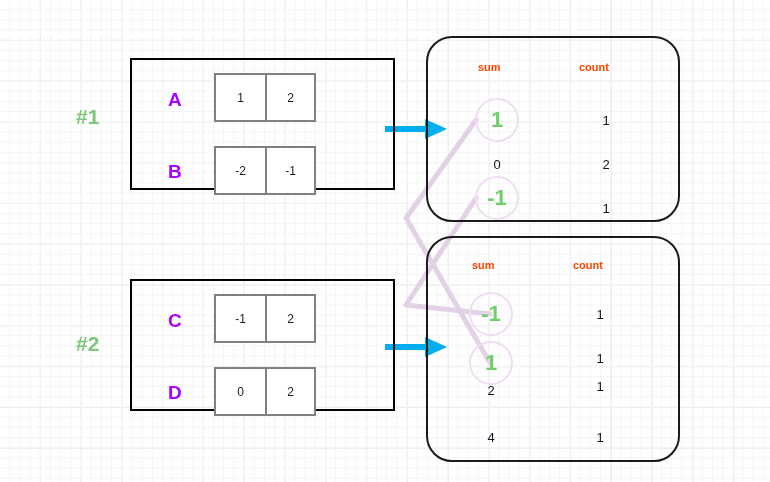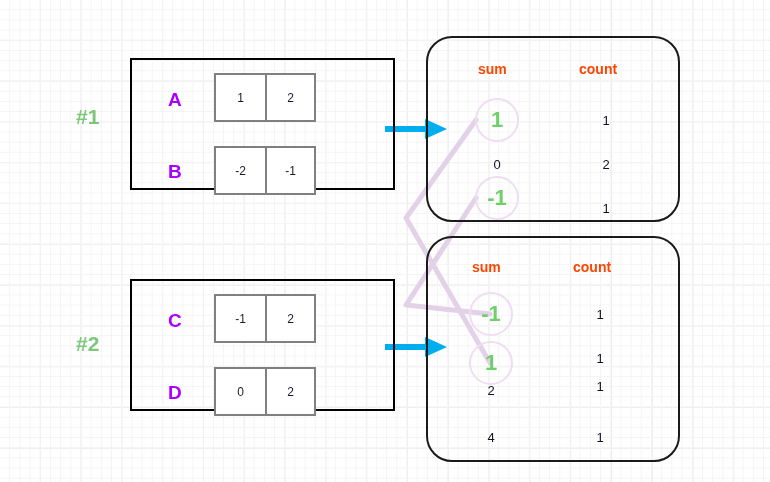--- a/index.html
+++ b/index.html
@@ -58,21 +58,21 @@
   .rbox{
     position:absolute;
     border:2px solid #1a1a1a;
     border-radius:26px;
     background:transparent;
     box-sizing:border-box;
   }
   .thead{
     position:absolute;
     color:#FF4500;
-    font-size:14px;
+    font-size:11px;
     font-weight:bold;
   }
   .tval{
     position:absolute;
     font-size:13px;
     color:#111122;
     transform:translate(-50%,-50%);
     white-space:nowrap;
   }
   .tval.hl{

